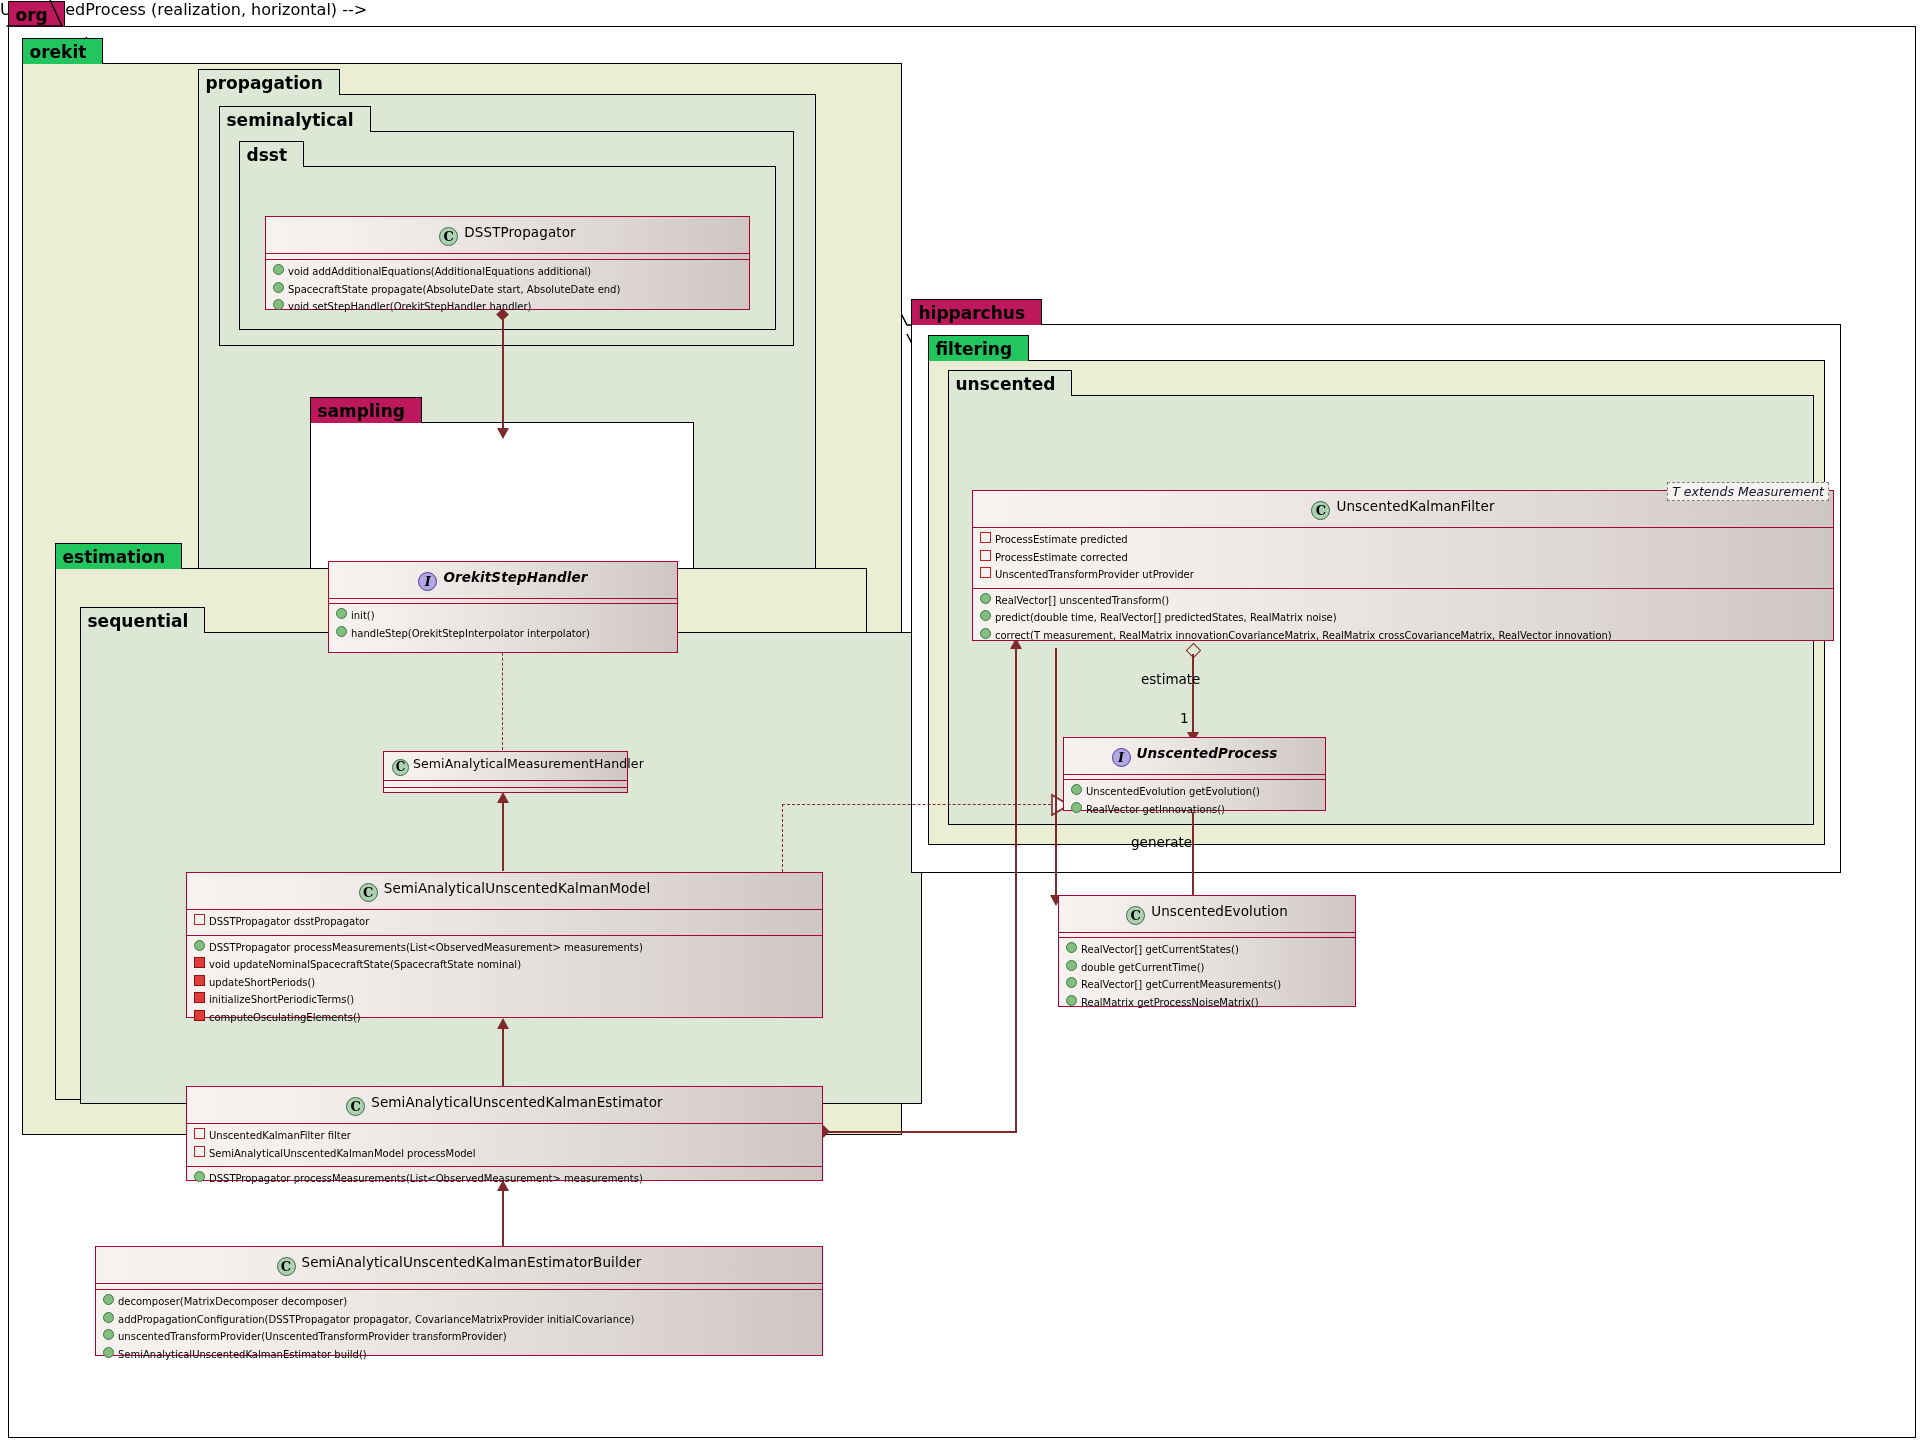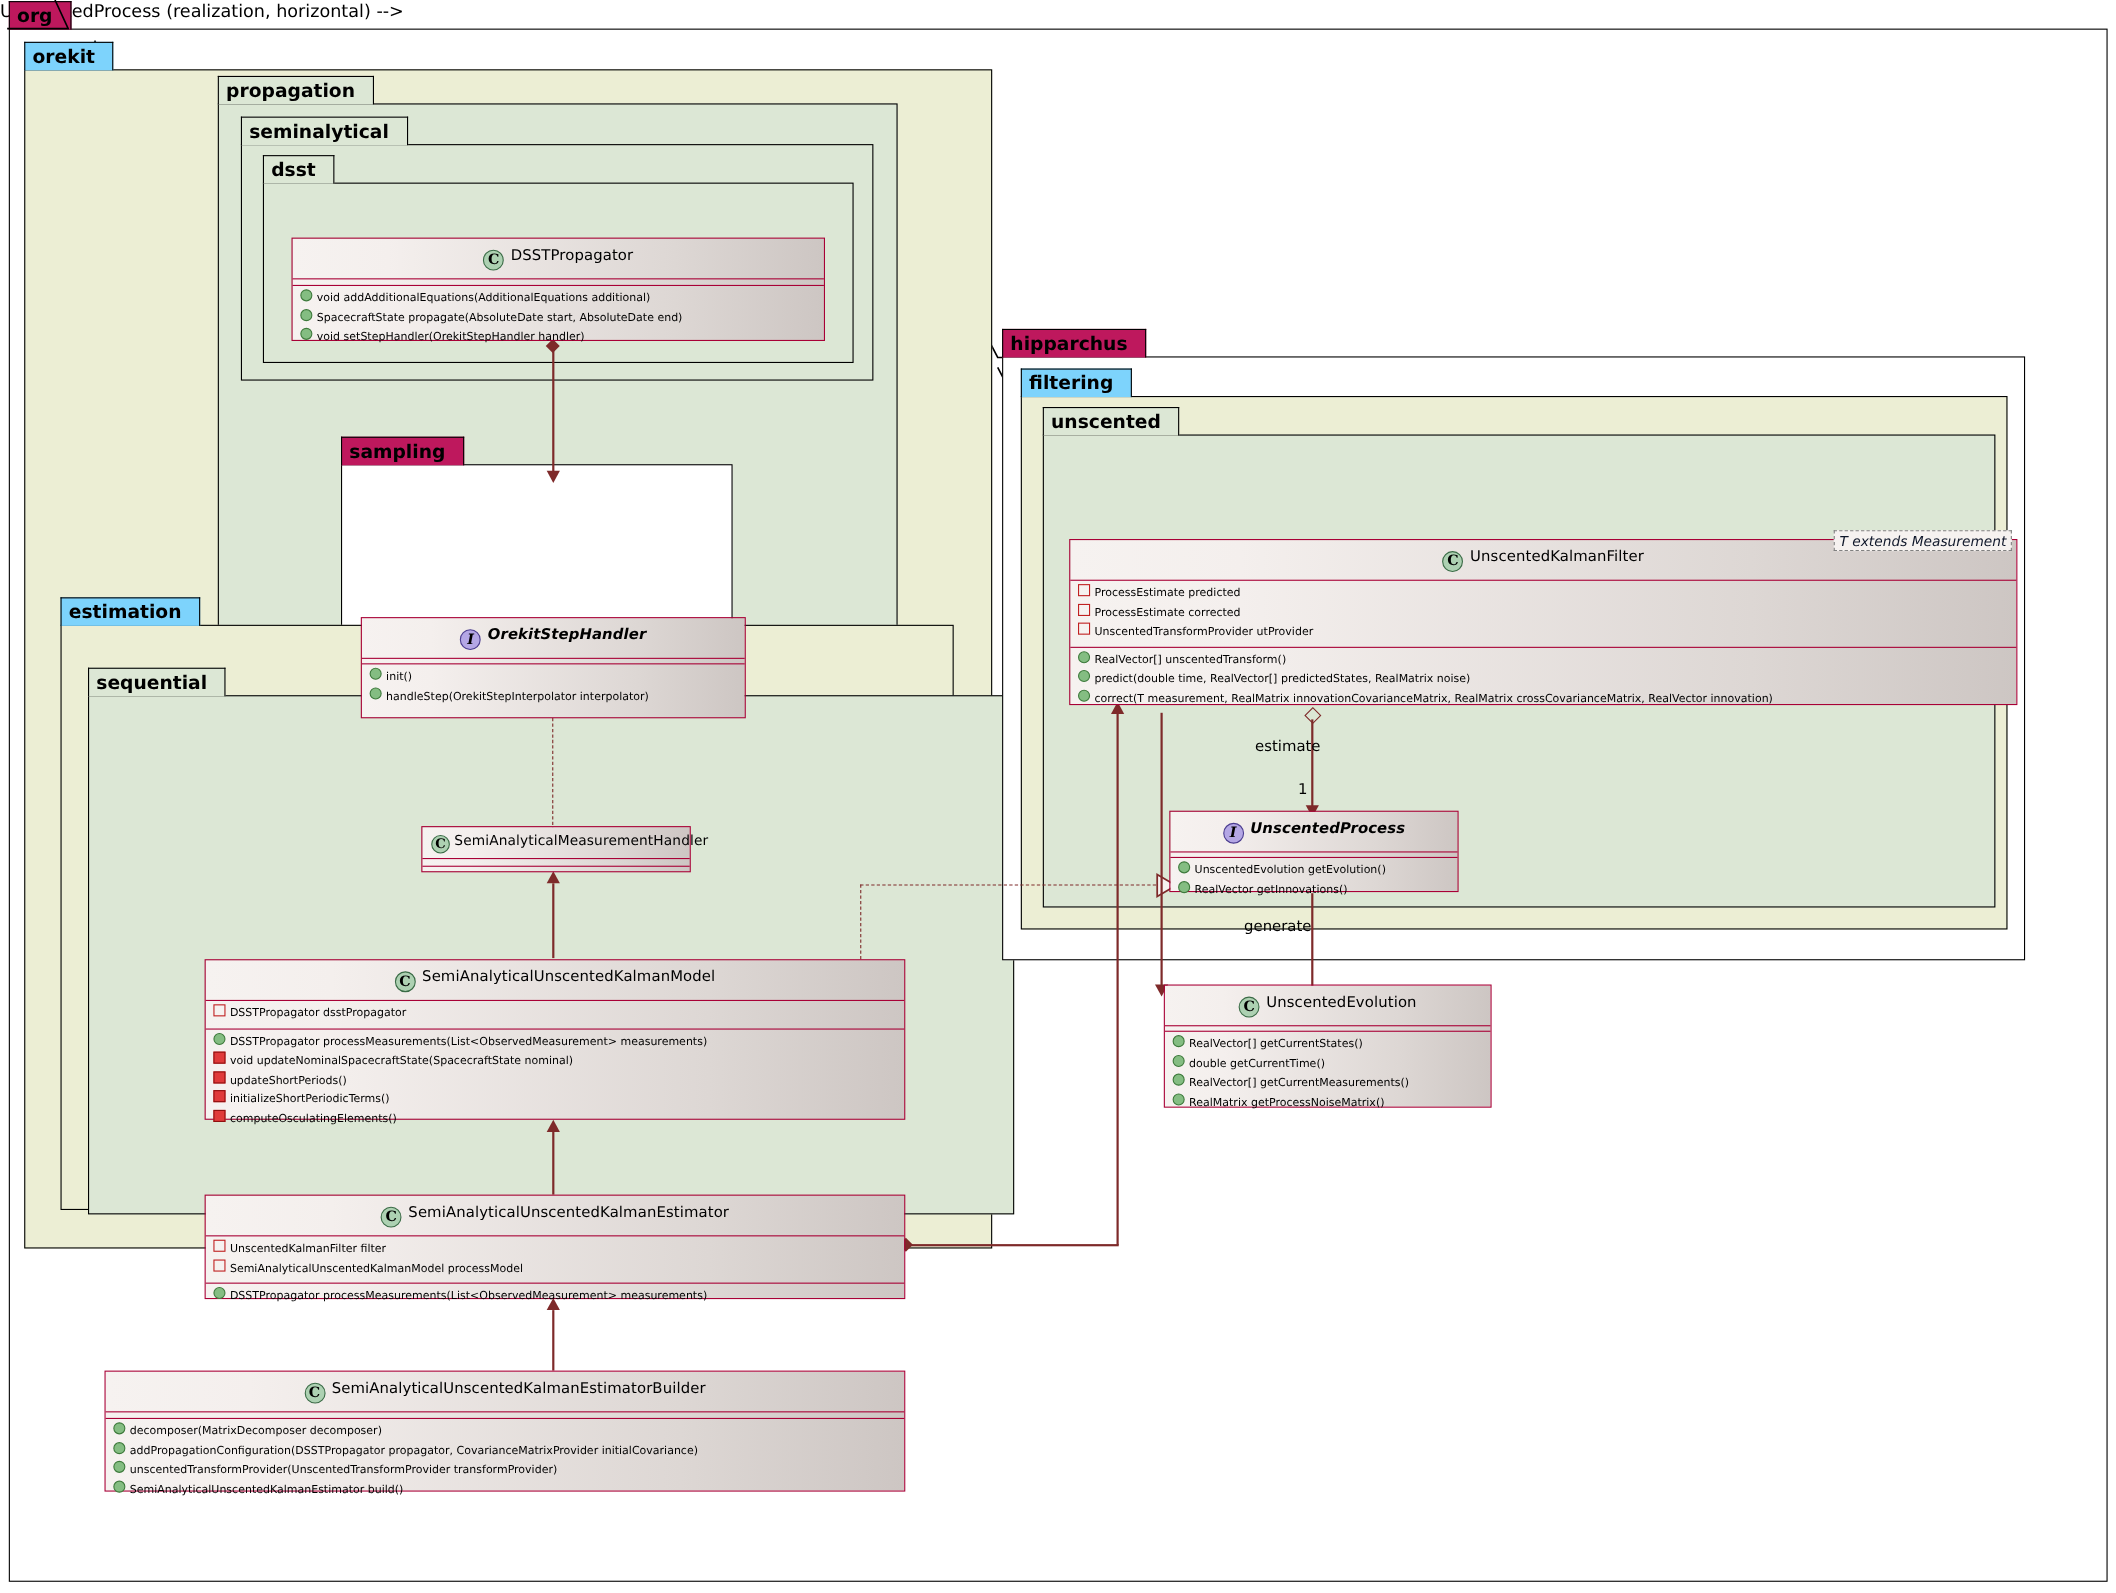--- a/index.html
+++ b/index.html
@@ -43,21 +43,21 @@
     content: "";
     position: absolute;
     right: -1px;
     top: -1px;
     width: 0;
     height: 0;
     border-left: 13px solid transparent;
     border-bottom: 27px solid transparent;
   }
   .tab-white { background: #be185d; }
-  .tab-beige { background: #7dd3fc; }
+  .tab-beige { background: #22c55e; }
   .tab-green { background: #dce7d5; }
 
   .pkg-white { background: #ffffff; }
   .pkg-beige { background: #eceed4; }
   .pkg-green { background: #dce7d5; }
 
   
   .tabwrap { position: absolute; top: 0; left: 0; }
 
   
@@ -238,21 +238,21 @@
 <div class="pkg pkg-green" style="left:219px; top:131px; width:575px; height:215px;">
   <span class="pkg-tab tab-green">seminalytical</span>
 </div>
 
 
 <div class="pkg pkg-green" style="left:239px; top:166px; width:537px; height:164px;">
   <span class="pkg-tab tab-green">dsst</span>
 </div>
 
 
-<div class="pkg pkg-white" style="left:310px; top:422px; width:356px; height:205px;">
+<div class="pkg pkg-white" style="left:310px; top:422px; width:384px; height:205px;">
   <span class="pkg-tab tab-white">sampling</span>
 </div>
 
 
 <div class="pkg pkg-beige" style="left:55px; top:568px; width:812px; height:532px;">
   <span class="pkg-tab tab-beige">estimation</span>
 </div>
 
 
 <div class="pkg pkg-green" style="left:80px; top:632px; width:842px; height:472px;">

